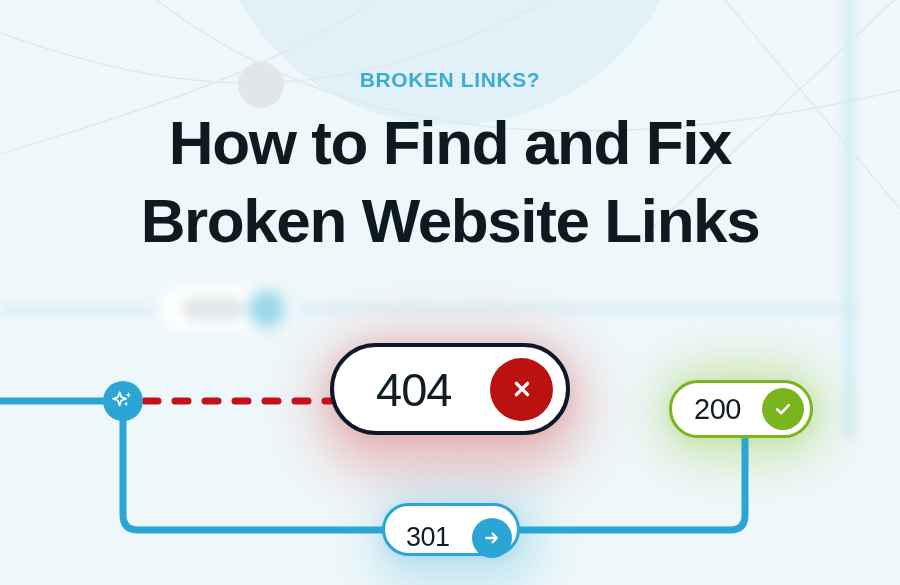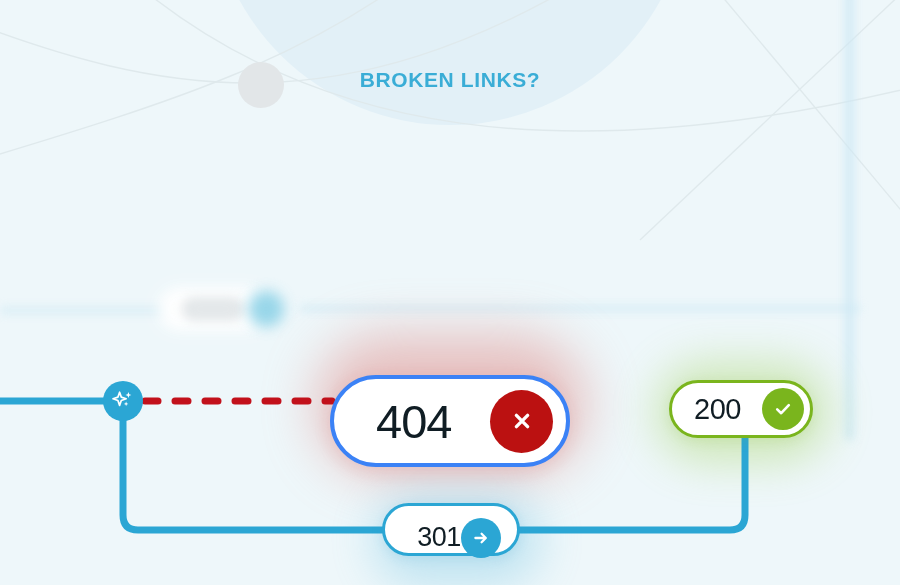--- a/index.html
+++ b/index.html
@@ -196,24 +196,24 @@
     border-radius: 50%;
     display: flex;
     align-items: center;
     justify-content: center;
     flex: none;
   }
 
   
   #pill-404 {
     left: 330px;
-    top: 375px;
+    top: 343px;
     width: 240px;
     height: 92px;
-    border: 4px solid #3b82f6;
+    border: 4px solid #0f172a;
     padding: 0 13px 0 42px;
     justify-content: space-between;
     box-shadow: 0 4px 18px rgba(190,40,40,.12);
     gap: 12px;
   }
   #pill-404 .pill-label { font-size: 47px; letter-spacing: -1px; }
   #pill-404 .pill-icon {
     width: 63px; height: 63px;
     background: #bb1111;
   }
@@ -236,21 +236,21 @@
   }
 
   
   #pill-301 {
     left: 382px;
     top: 503px;
     width: 138px;
     height: 53px;
     border: 3px solid #2ba6d4;
     padding: 16px 5px 0 21px;
-    justify-content: center;
+    justify-content: space-between;
     box-shadow: 0 3px 12px rgba(40,150,200,.13);
   }
   #pill-301 .pill-label { font-size: 27px; letter-spacing: -.5px; }
   #pill-301 .pill-icon {
     width: 40px; height: 40px;
     background: #2ba6d4;
   }
 
   
   #node-sparkle {
@@ -310,20 +310,24 @@
   <div id="node-sparkle">
     <svg width="26" height="26" viewBox="0 0 26 26">
       <path d="M9.6 4.2 L11.3 9.1 L16.2 10.8 L11.3 12.5 L9.6 17.4 L7.9 12.5 L3 10.8 L7.9 9.1 Z" fill="none" stroke="#ffffff" stroke-width="1.7" stroke-linejoin="round"></path>
       <path d="M18.4 4.0 L19.2 6.2 L21.4 7.0 L19.2 7.8 L18.4 10.0 L17.6 7.8 L15.4 7.0 L17.6 6.2 Z" fill="#ffffff"></path>
       <path d="M16.1 13.6 L16.7 15.3 L18.4 15.9 L16.7 16.5 L16.1 18.2 L15.5 16.5 L13.8 15.9 L15.5 15.3 Z" fill="#ffffff"></path>
     </svg>
   </div>
 
   <div class="eyebrow">BROKEN LINKS?</div>
 
+  <h1 class="headline">
+    <span class="line">How to Find and Fix</span>
+    <span class="line">Broken Website Links</span>
+  </h1>
 
   <div class="pill" id="pill-404">
     <span class="pill-label">404</span>
     <span class="pill-icon">
       <svg width="26" height="26" viewBox="0 0 26 26">
         <path d="M7.4 7.4 L18.6 18.6 M18.6 7.4 L7.4 18.6" stroke="#ffffff" stroke-width="3.4" stroke-linecap="round"></path>
       </svg>
     </span>
   </div>
 

